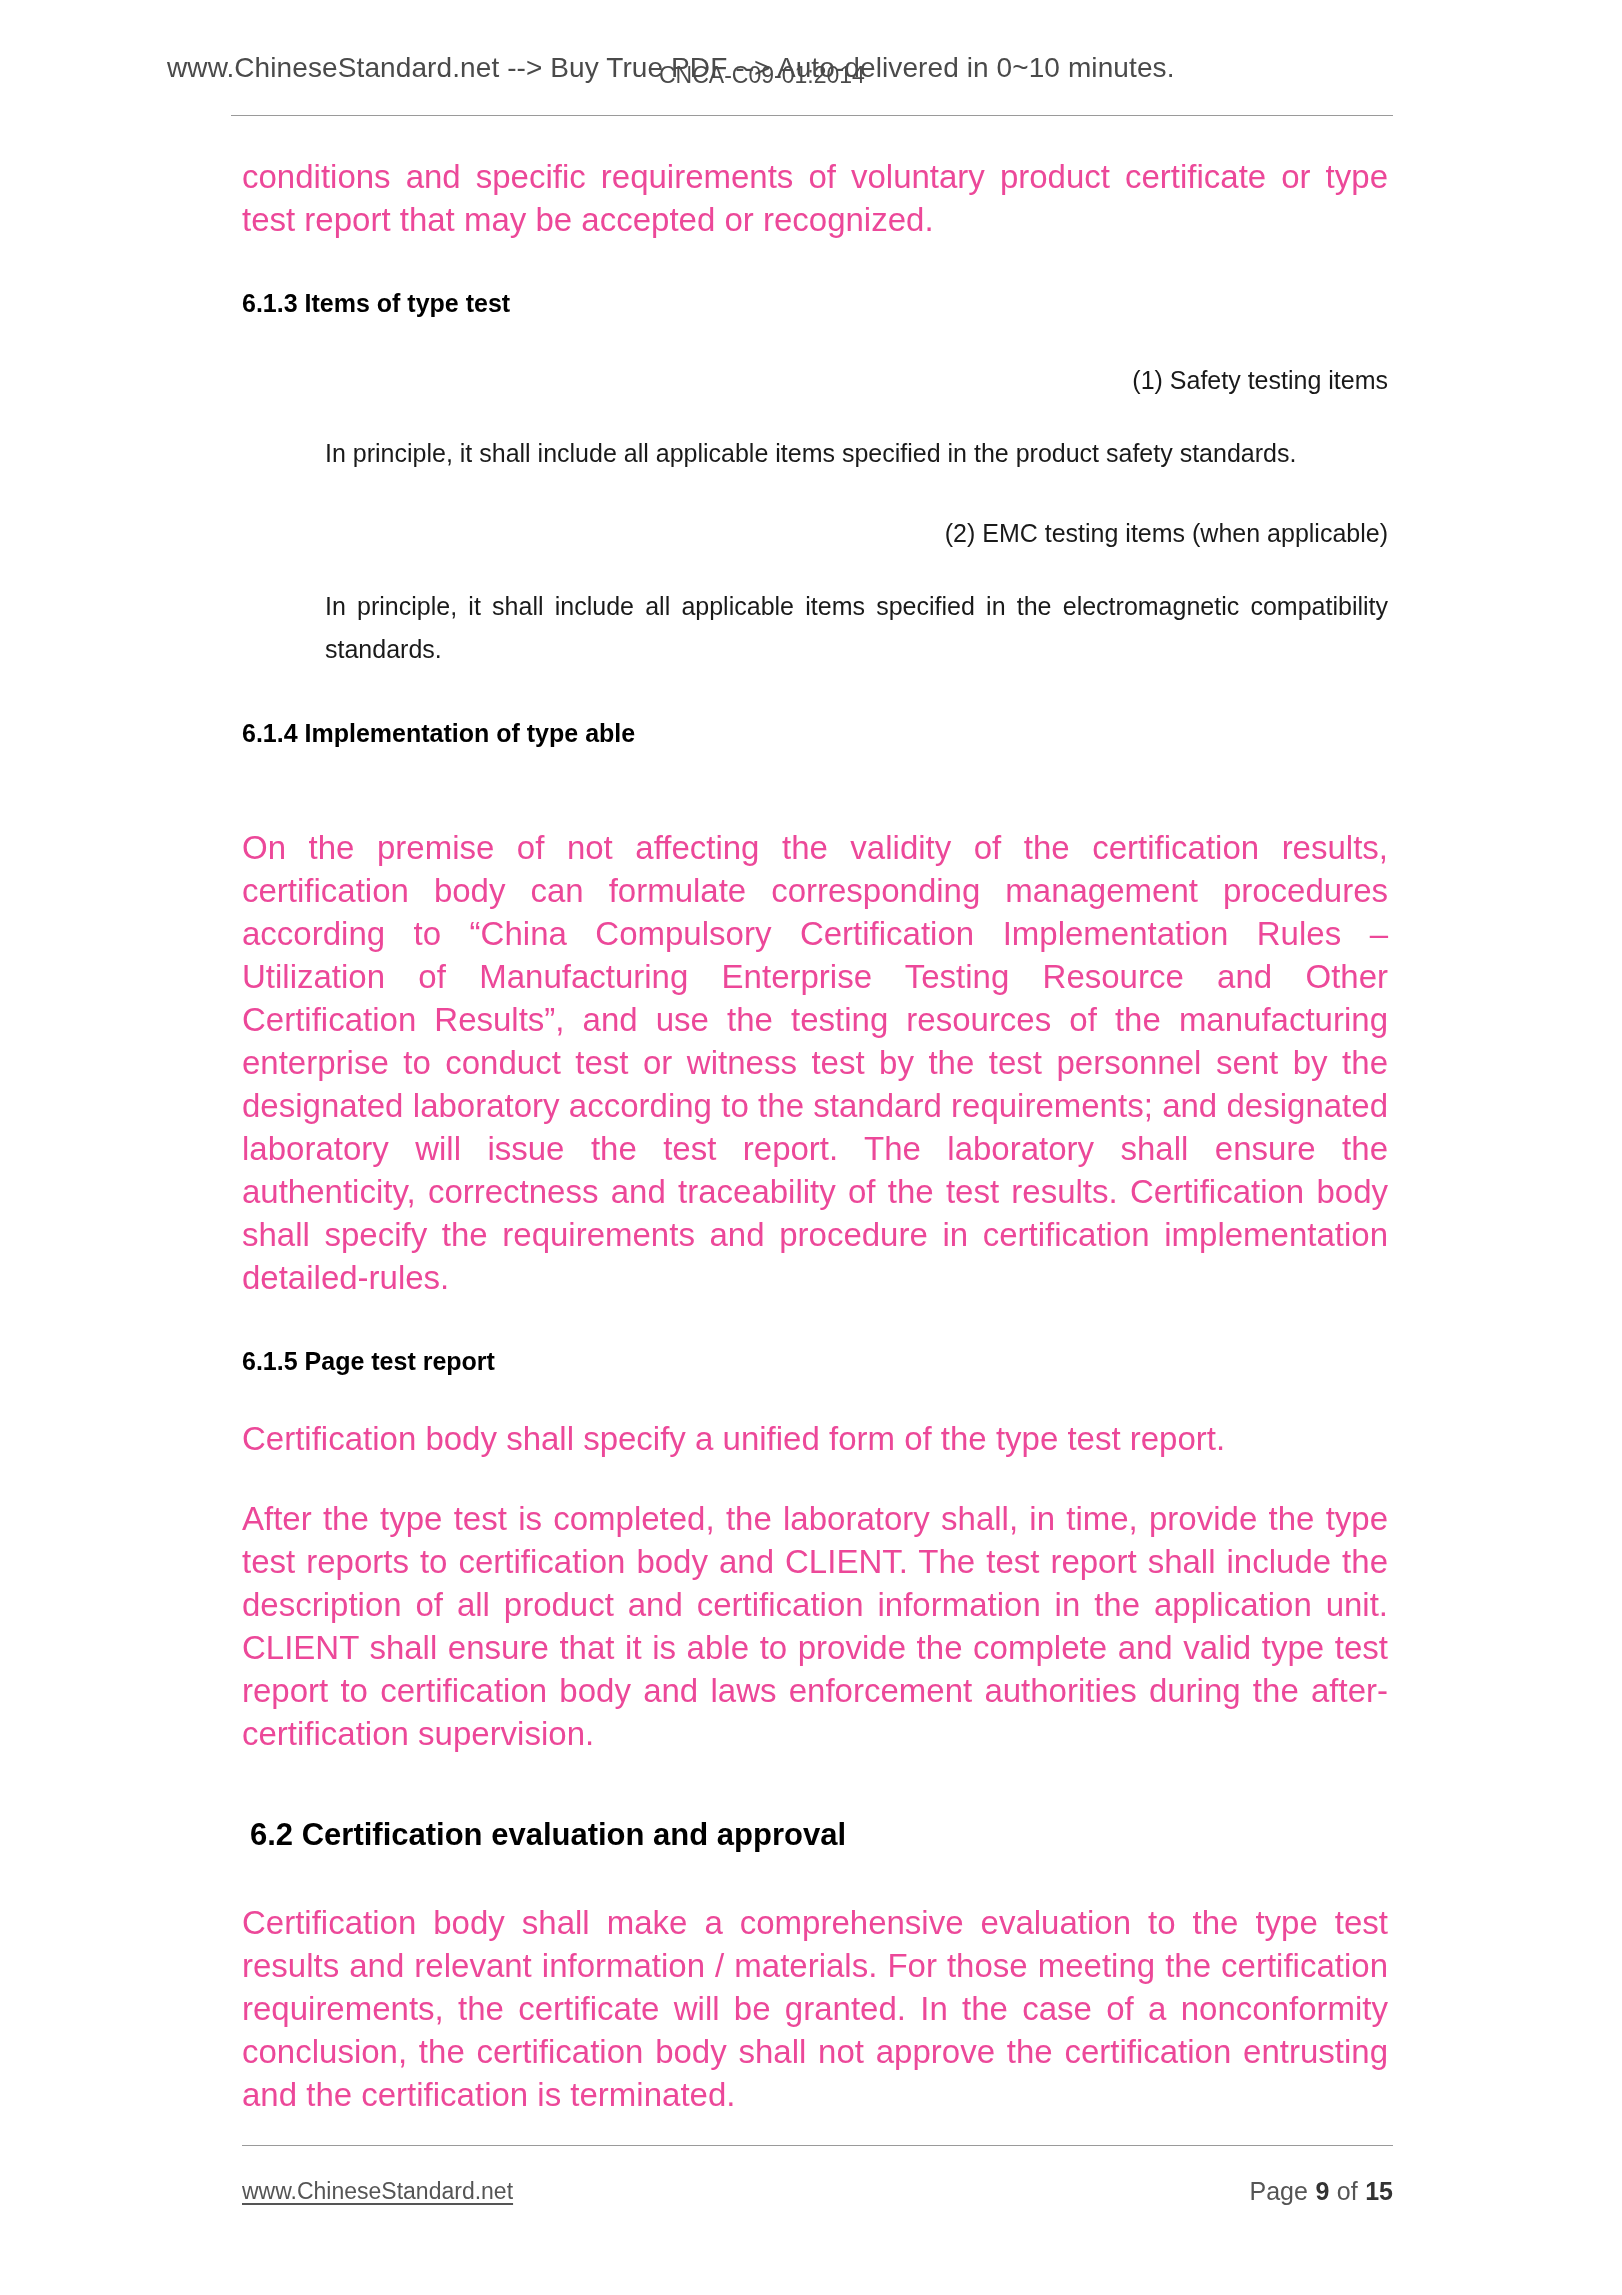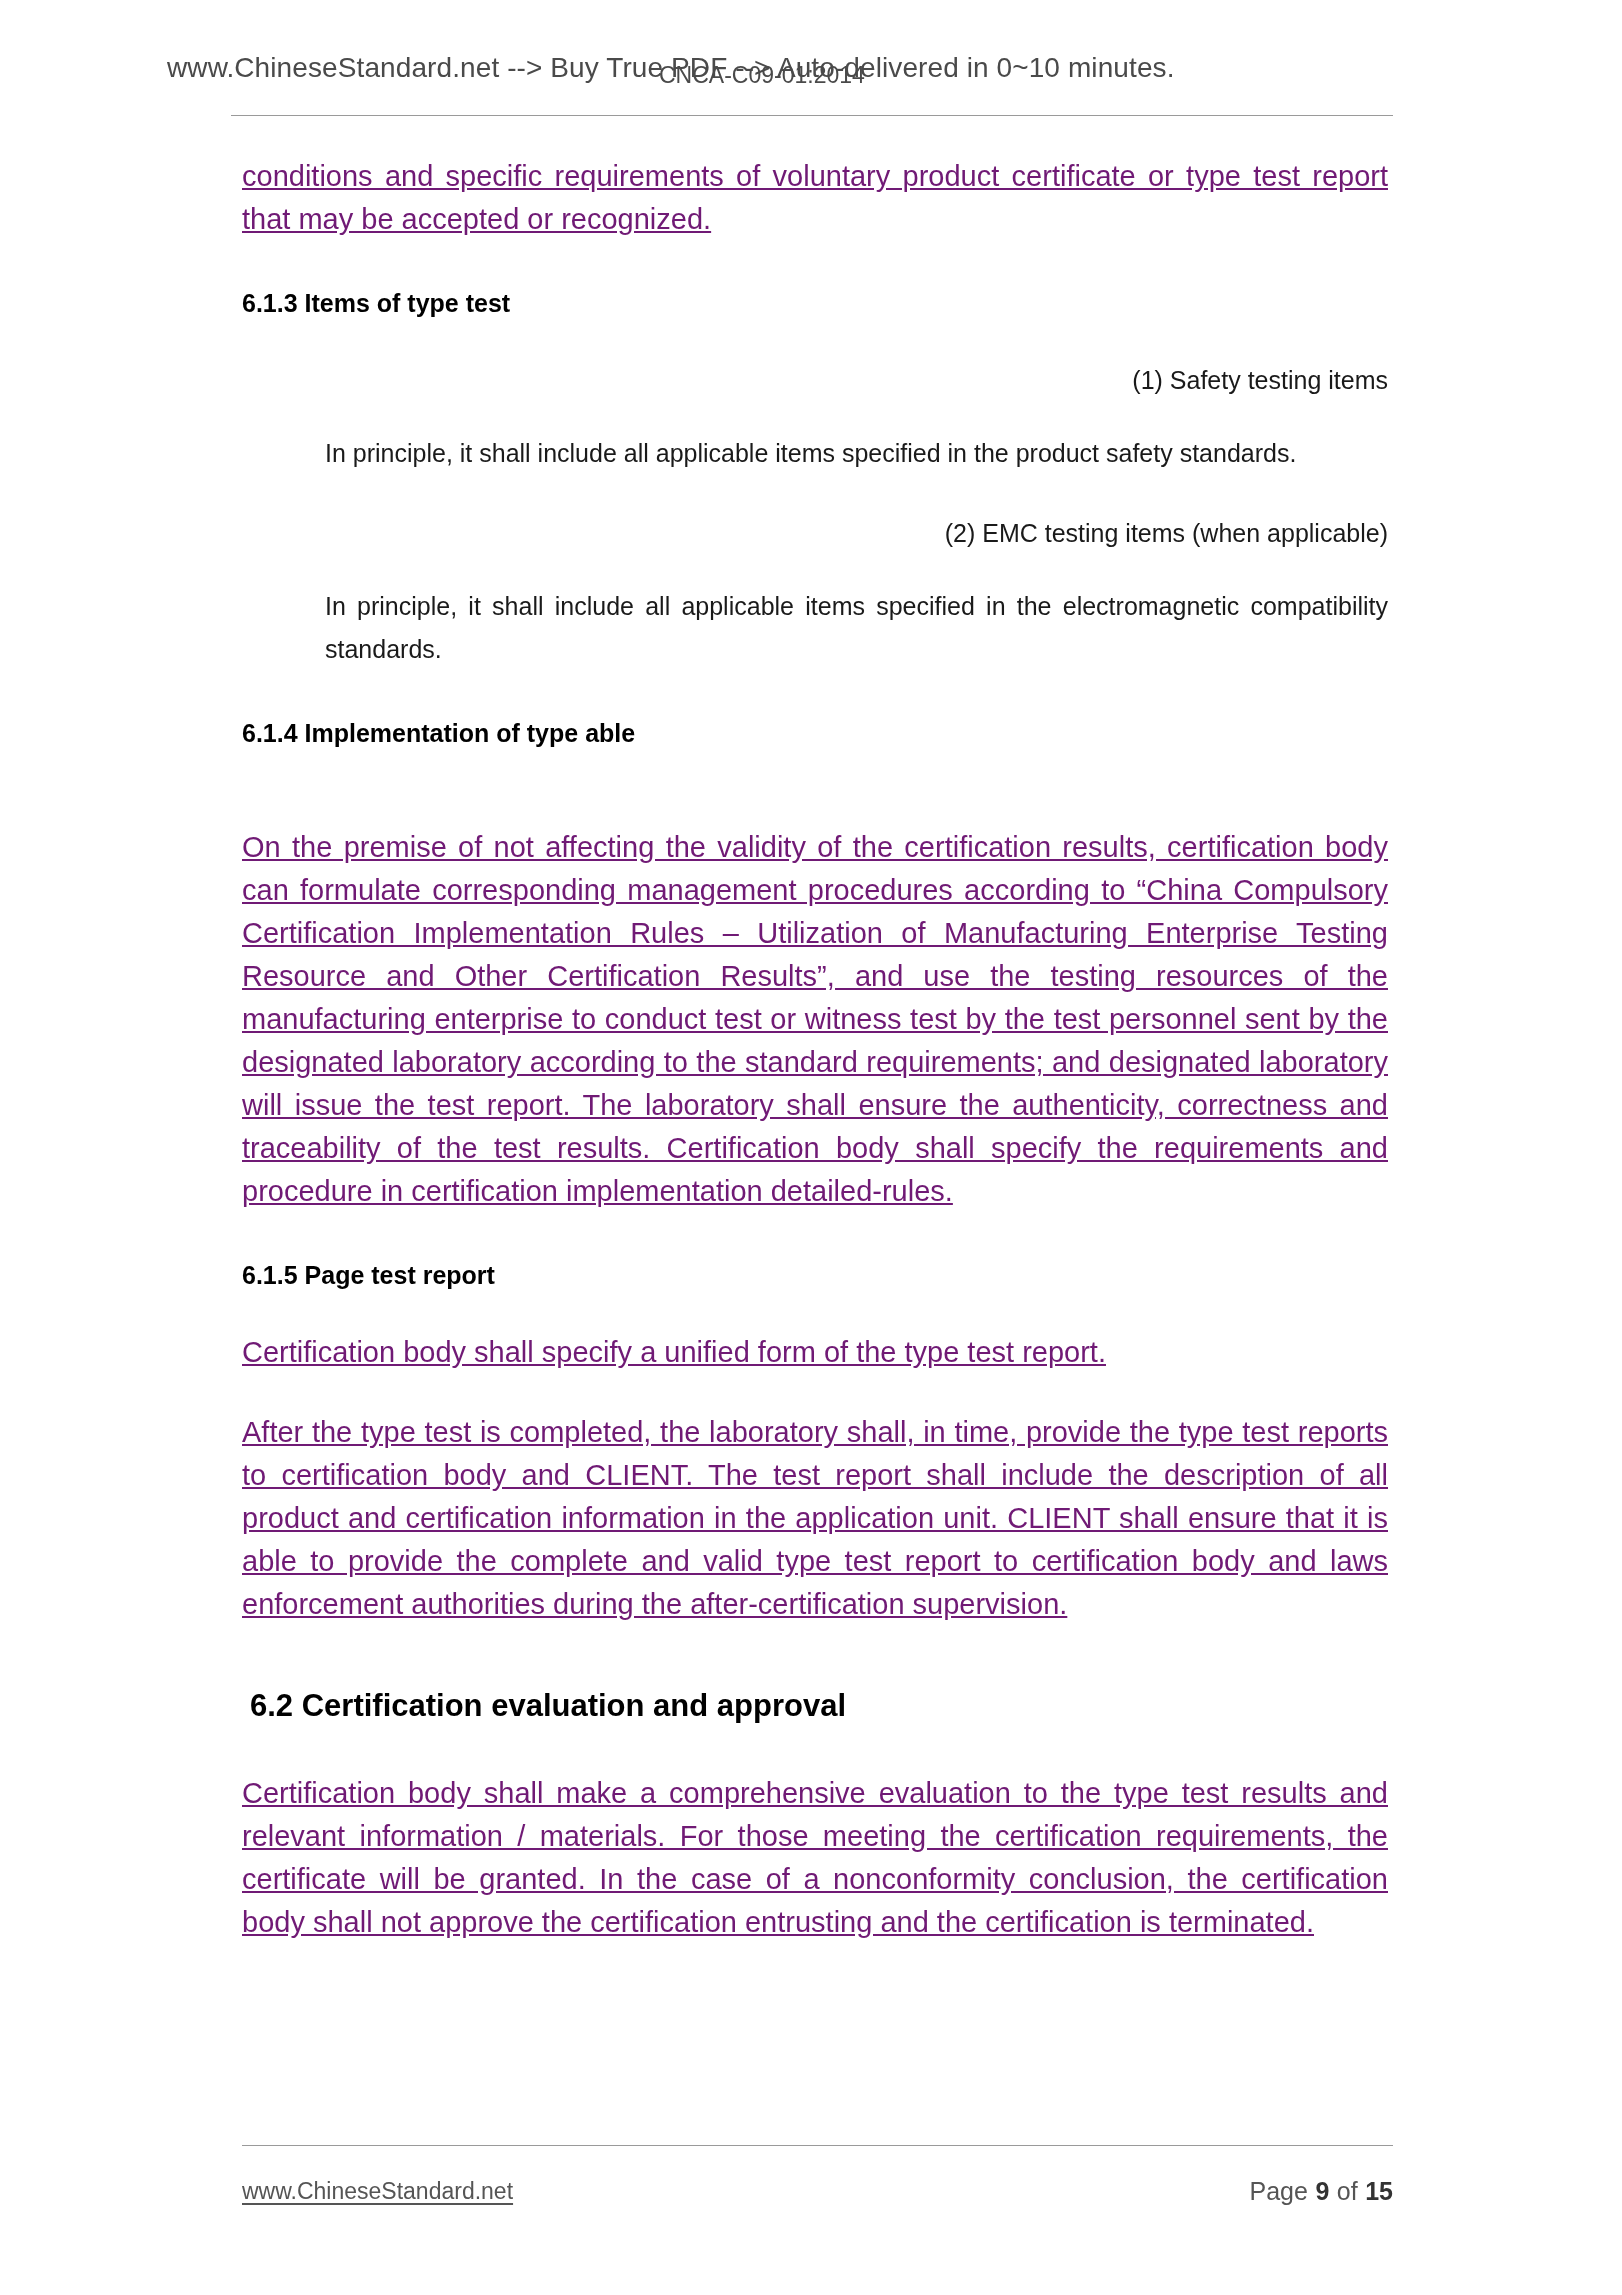--- a/index.html
+++ b/index.html
@@ -54,26 +54,25 @@
   
   .content {
     position: absolute;
     left: 242px;
     top: 155px;
     width: 1146px;
   }
 
   p.body {
     margin: 0 0 0 0;
-    font-size: 29px;
-    line-height: 43px;
-    color: #701a75;
+    font-size: 33px;
+    line-height: 43px;
+    color: #ec4899;
     text-align: justify;
     text-justify: inter-word;
-    text-decoration: underline;
   }
   p.body.last-flush {
     text-align: left;
   }
 
   h3.heading {
     margin: 0;
     font-size: 25px;
     line-height: 38px;
     font-weight: bold;

